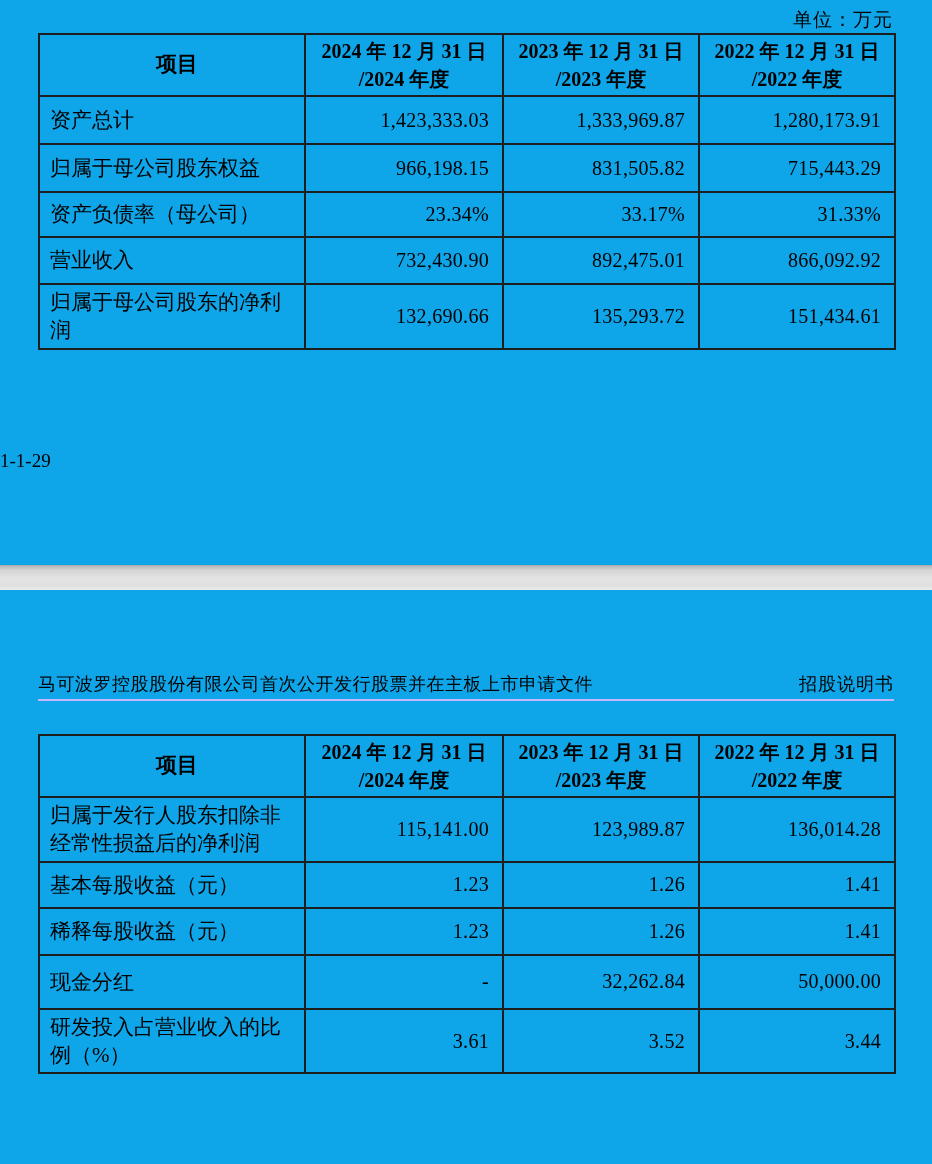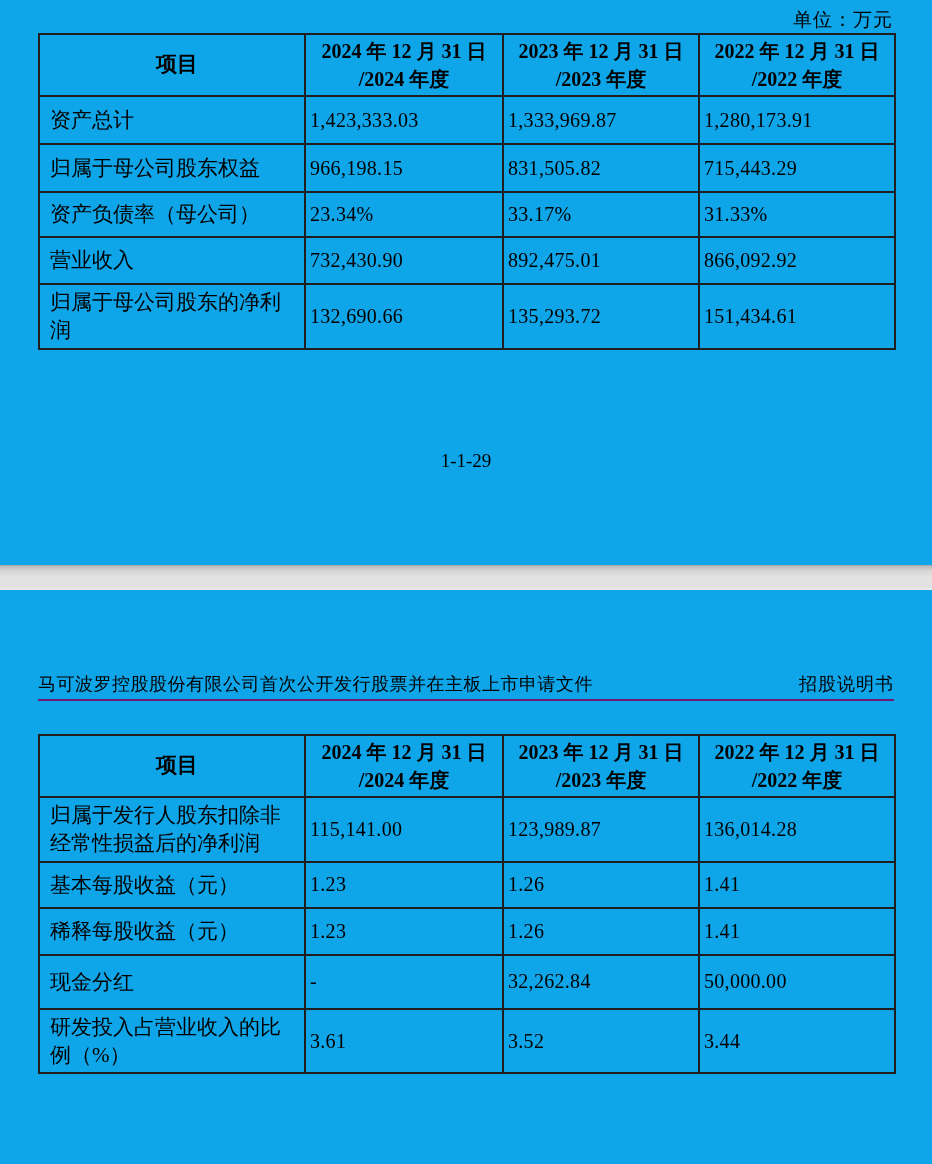--- a/index.html
+++ b/index.html
@@ -51,32 +51,32 @@
   .fin-table th.item-col { font-size: 21px; padding-left: 14px; }
   .fin-table td.lbl {
     font-size: 21px;
     text-align: left;
     vertical-align: middle;
     padding: 3px 16px 3px 10px;
     line-height: 1.35;
   }
   .fin-table td.num {
     font-size: 20px;
-    text-align: left;
+    text-align: right;
     vertical-align: middle;
     padding: 2px 13px 2px 4px;
     letter-spacing: 0.3px;
   }
 
   .page-number {
     position: absolute;
     top: 450px;
     left: 0;
     width: 932px;
-    text-align: center;
+    text-align: left;
     font-size: 19px;
   }
 
   
   .page-divider {
     position: absolute;
     top: 565px;
     left: 0;
     width: 932px;
     height: 24px;
@@ -87,21 +87,21 @@
   
   .p2-header {
     position: absolute;
     left: 38px;
     top: 670px;
     width: 856px;
     height: 31px;
     display: flex;
     justify-content: space-between;
     align-items: flex-end;
-    border-bottom: 2px solid #701a75;
+    border-bottom: 2px solid #c4b5fd;
     padding-bottom: 3px;
     box-sizing: border-box;
     font-size: 18px;
   }
   .p2-header .left-title { letter-spacing: 0.5px; }
   .p2-header .right-title { letter-spacing: 1px; }
 </style>
 </head>
 <body>
 

